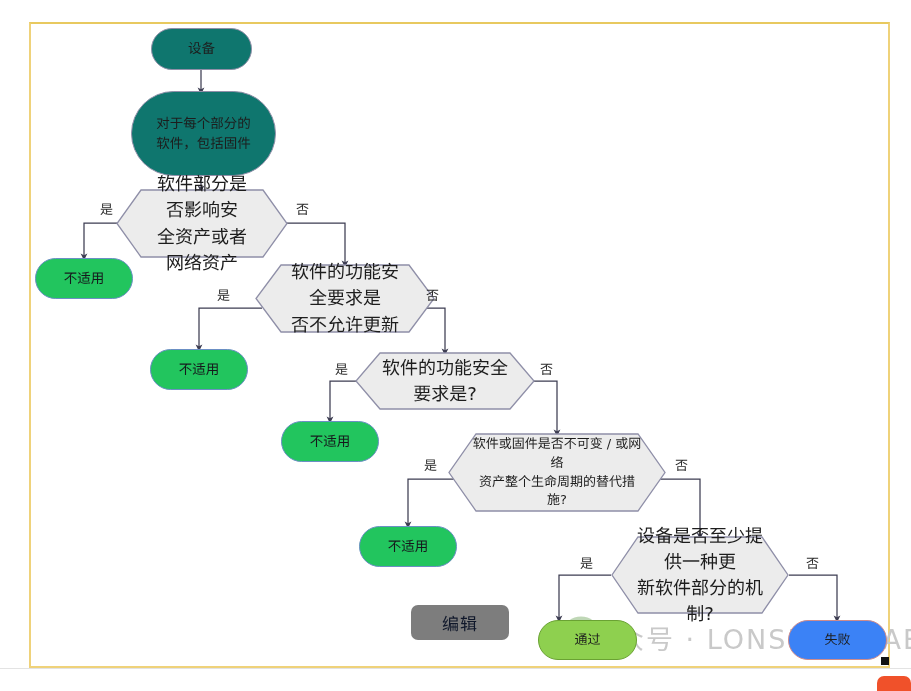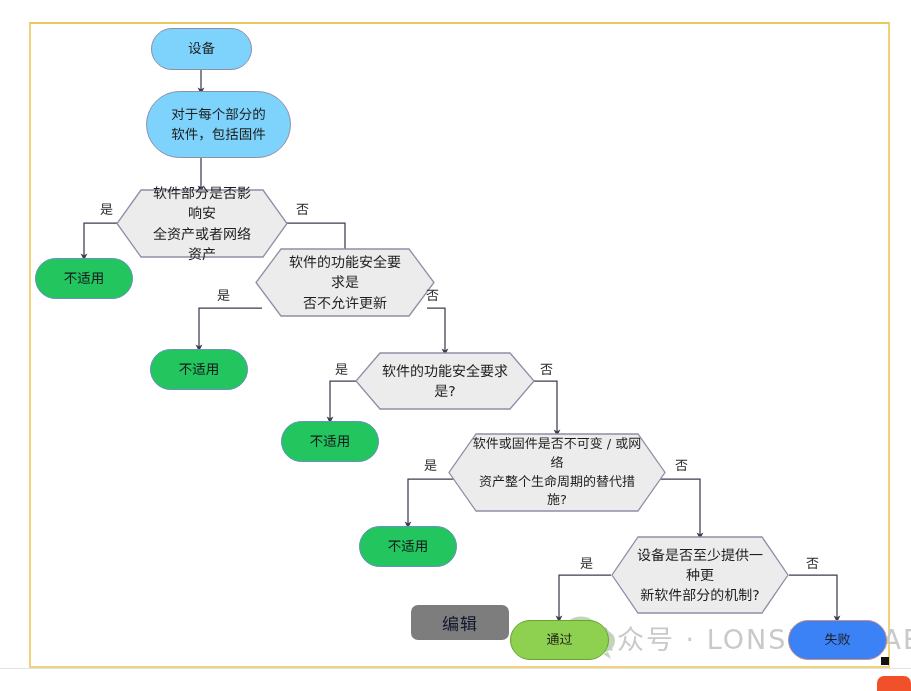--- a/index.html
+++ b/index.html
@@ -85,34 +85,35 @@
     justify-content: center;
     text-align: center;
     color: #1d1d1d;
     font-size: 13.5px;
     line-height: 1.45;
     white-space: pre-line;
   }
   .node.terminator {
     border: 1.3px solid #8f8fa8;
     border-radius: 999px;
-    background: #7dd3fc;
+    background: #0f766e;
   }
   .node.pill-blue {
     border: 1.3px solid #6b8fc4;
     border-radius: 999px;
     background: #22c55e;
     color: #16181c;
   }
   .node.pill-green {
     border: 1.6px solid #6aa233;
     border-radius: 999px;
     background: #8ed04f;
     color: #1d1d1d;
     font-size: 13px;
+    margin-left: 28px;
   }
   .node.pill-red {
     border: 1.6px solid #cf8b8b;
     border-radius: 999px;
     background: #3b82f6;
     color: #1d1d1d;
     font-size: 13px;
   }
   .hex {
     position: absolute;
@@ -127,21 +128,21 @@
   }
   .hex .hex-label {
     position: absolute;
     left: 0; top: 0;
     width: 100%;
     height: 100%;
     display: flex;
     align-items: center;
     justify-content: center;
     text-align: center;
-    font-size: 14px;
+    font-size: 18px;
     line-height: 1.45;
     color: #1d1d1d;
     white-space: pre-line;
     padding: 0 34px;
     box-sizing: border-box;
   }
 
   
   .edge-label {
     position: absolute;
@@ -242,36 +243,36 @@
       <path d="M658,479 L700,479 L700,536"></path>
 
       <path d="M611,575 L559,575 L559,619"></path>
 
       <path d="M789,575 L837,575 L837,619"></path>
     </g>
   </svg>
 
   <div class="node terminator" style="left:151px; top:28px; width:101px; height:42px;">设备</div>
 
-  <div class="node terminator" style="left:146px; top:91px; width:145px; height:67px;">对于每个部分的
+  <div class="node terminator" style="left:131px; top:91px; width:145px; height:85px;">对于每个部分的
 软件，包括固件</div>
 
   <div class="hex" style="left:116px; top:189px; width:172px; height:69px;">
     <svg viewBox="0 0 172 69" preserveAspectRatio="none">
       <polygon points="25,1 147,1 171,34.5 147,68 25,68 1,34.5" fill="#ececec" stroke="#8f8fa8" stroke-width="1.3"></polygon>
     </svg>
     <div class="hex-label">软件部分是否影响安
 全资产或者网络资产</div>
   </div>
   <div class="edge-label" style="left:100px; top:199px;">是</div>
   <div class="edge-label" style="left:296px; top:199px;">否</div>
 
   <div class="node pill-blue" style="left:35px; top:258px; width:98px; height:41px;">不适用</div>
 
-  <div class="hex" style="left:255px; top:248px; width:180px; height:69px;">
+  <div class="hex" style="left:255px; top:264px; width:180px; height:69px;">
     <svg viewBox="0 0 180 69" preserveAspectRatio="none">
       <polygon points="26,1 154,1 179,34.5 154,68 26,68 1,34.5" fill="#ececec" stroke="#8f8fa8" stroke-width="1.3"></polygon>
     </svg>
     <div class="hex-label">软件的功能安全要求是
 否不允许更新</div>
   </div>
   <div class="edge-label" style="left:217px; top:285px;">是</div>
   <div class="edge-label" style="left:426px; top:285px;">否</div>
 
   <div class="node pill-blue" style="left:150px; top:349px; width:98px; height:41px;">不适用</div>

